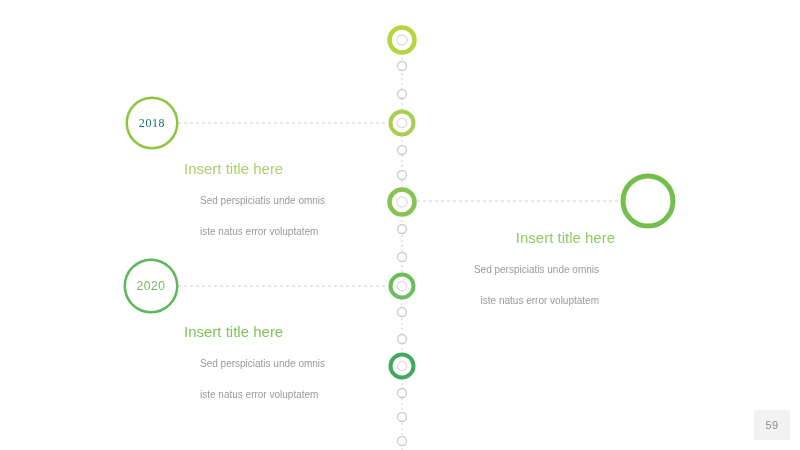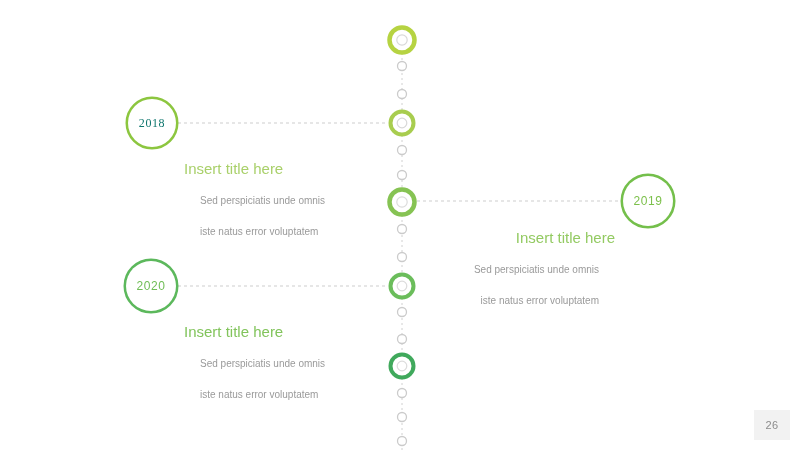--- a/index.html
+++ b/index.html
@@ -147,23 +147,20 @@
       <circle cx="152" cy="123" r="24" fill="#ffffff" stroke="#8cc63f" stroke-width="5"></circle>
       <circle cx="648" cy="201" r="25" fill="#ffffff" stroke="#74bf4b" stroke-width="5"></circle>
       <circle cx="151" cy="286" r="25" fill="#ffffff" stroke="#5cb85c" stroke-width="5"></circle>
     </g>
   </svg>
 
   <div class="year-node" style="left:128px; top:99px; width:48px; height:48px;">
     <span class="year-label" style="color:#0f766e;font-family:Liberation Serif, serif;">2018</span>
   </div>
 
-  <div class="year-node" style="left:623px; top:176px; width:50px; height:50px;">
-    <span class="year-label" style="color:#7cc04b;">2019</span>
-  </div>
 
   <div class="year-node" style="left:126px; top:261px; width:50px; height:50px;text-align:center;">
     <span class="year-label" style="color:#6fbd55;">2020</span>
   </div>
 
   <div class="text-block align-left" style="left:184px; top:160px;">
     <p class="tb-title" style="color:#a9d06a;">Insert title here</p>
     <p class="tb-body">Sed perspiciatis unde omnis</p>
     <p class="tb-body">iste natus error voluptatem</p>
   </div>
@@ -174,16 +171,16 @@
     <p class="tb-body">iste natus error voluptatem</p>
   </div>
 
   <div class="text-block align-left" style="left:184px; top:323px;">
     <p class="tb-title" style="color:#82c45c;">Insert title here</p>
     <p class="tb-body">Sed perspiciatis unde omnis</p>
     <p class="tb-body">iste natus error voluptatem</p>
   </div>
 
   <div id="page-badge">
-    <span>26</span>
+    <span>59</span>
   </div>
 
 </div>
 
 </body></html>

